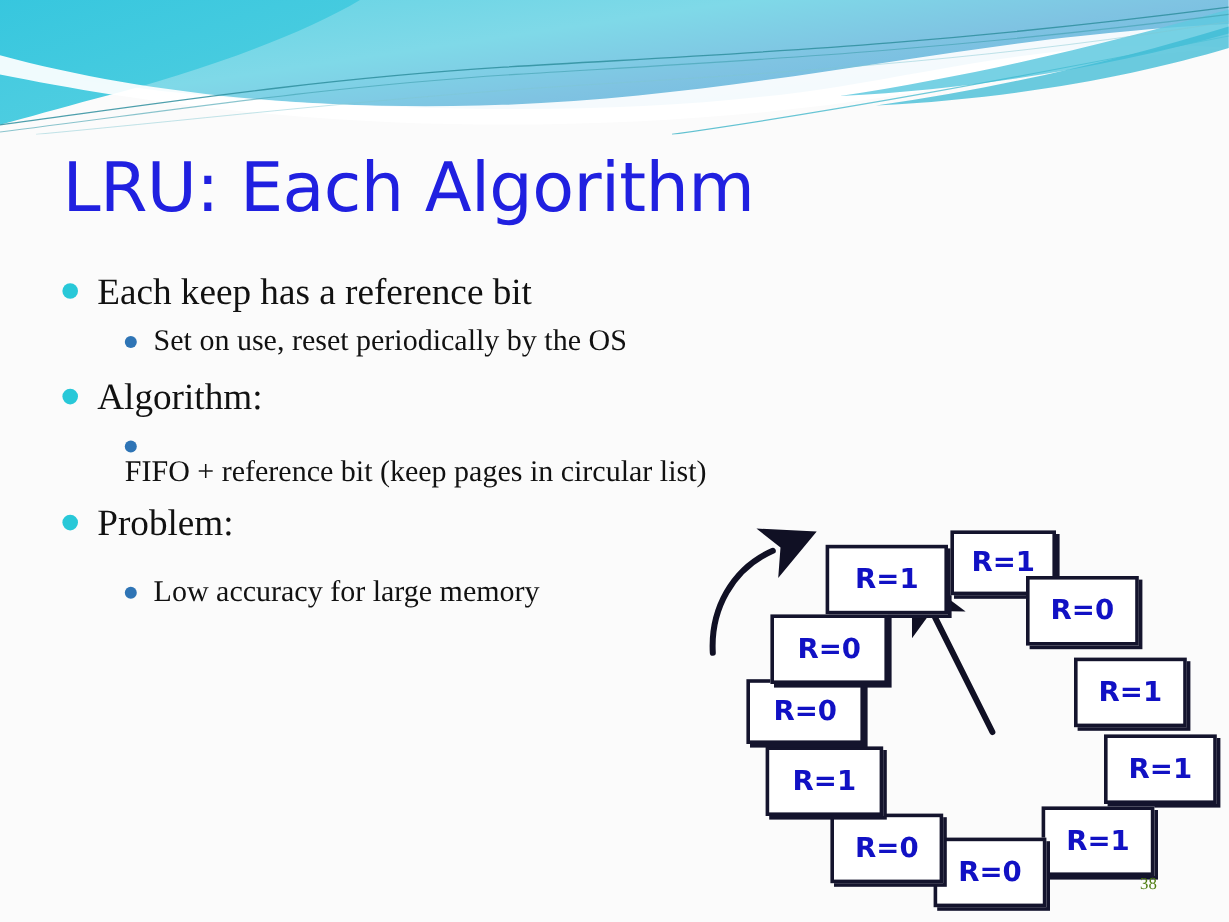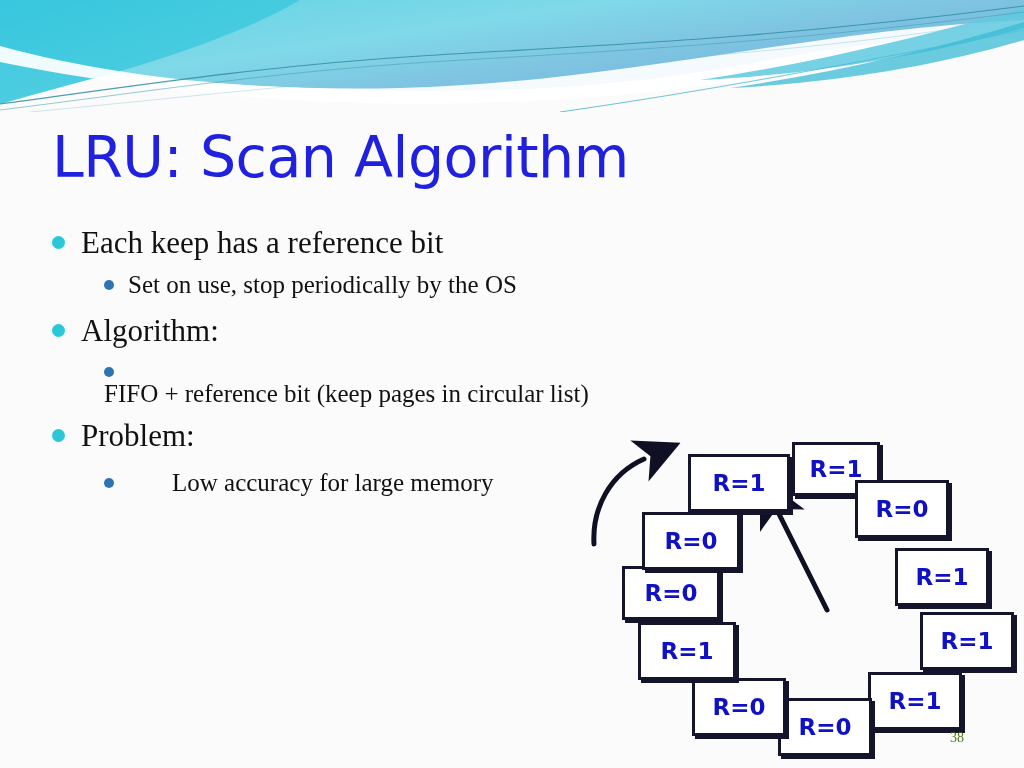--- a/index.html
+++ b/index.html
@@ -35,21 +35,21 @@
   .lvl2 .li-text{font-size:25px;line-height:34px;}
 
   .lvl3{margin-left:105px;}
   .lvl3 .bullet{width:7px;height:7px;background:#2E74B5;margin-top:11px;margin-right:12px;}
   .lvl3 .li-text{font-size:21px;line-height:28px;}
 
   .sp-a{margin-top:4px;}
   .sp-b{margin-top:8px;}
   .sp-c{margin-top:3px;flex-direction:column;}
   .sp-d{margin-top:4px;}
-  .sp-e{margin-top:9px;gap:44px;}
+  .sp-e{margin-top:20px;}
 
   
   .diagram{position:absolute;left:580px;top:440px;width:444px;height:320px;}
   .pbox{
     position:absolute;
     background:#ffffff;
     border:3px solid #14142d;
     box-shadow:3px 3px 0 #14142d;
     font-family:"DejaVu Sans", sans-serif;
     font-size:23px;font-weight:700;color:#1111C4;
@@ -97,32 +97,32 @@
     <path d="M1024,8 C930,34 820,62 700,80 C820,74 930,54 1024,28 Z" fill="#5FC9DF" opacity="0.85"></path>
     <path d="M1024,22 C940,48 840,72 730,88 C850,82 950,62 1024,40 Z" fill="#39B9D4" opacity="0.75"></path>
 
     <path d="M0,104 C120,88 260,66 420,56 C600,45 760,40 1024,6" fill="none" stroke="#2E8E9E" stroke-width="1.1" opacity="0.85"></path>
     <path d="M0,110 C130,94 270,72 430,62 C610,51 770,44 1024,12" fill="none" stroke="#3E9FAE" stroke-width="0.9" opacity="0.6"></path>
     <path d="M30,112 C180,98 330,80 500,70 C680,59 840,48 1024,18" fill="none" stroke="#7FC6D2" stroke-width="0.8" opacity="0.5"></path>
     <path d="M560,112 C700,92 840,66 1024,30" fill="none" stroke="url(#g3)" stroke-width="1" opacity="0.7"></path>
   </svg>
 </div>
 
-<div class="title">LRU: Scan Algorithm</div>
+<div class="title">LRU: Each Algorithm</div>
 
 <div class="body-list">
 
   <div class="li lvl1">
     <span class="bullet"></span>
     <span class="li-text">Each keep has a reference bit</span>
   </div>
 
   <div class="li lvl2 sp-a">
     <span class="bullet"></span>
-    <span class="li-text">Set on use, stop periodically by the OS</span>
+    <span class="li-text">Set on use, reset periodically by the OS</span>
   </div>
 
   <div class="li lvl1 sp-b">
     <span class="bullet"></span>
     <span class="li-text">Algorithm:</span>
   </div>
 
   <div class="li lvl2 sp-c">
     <span class="bullet"></span>
     <span class="li-text">FIFO + reference bit (keep pages in circular list)</span>

